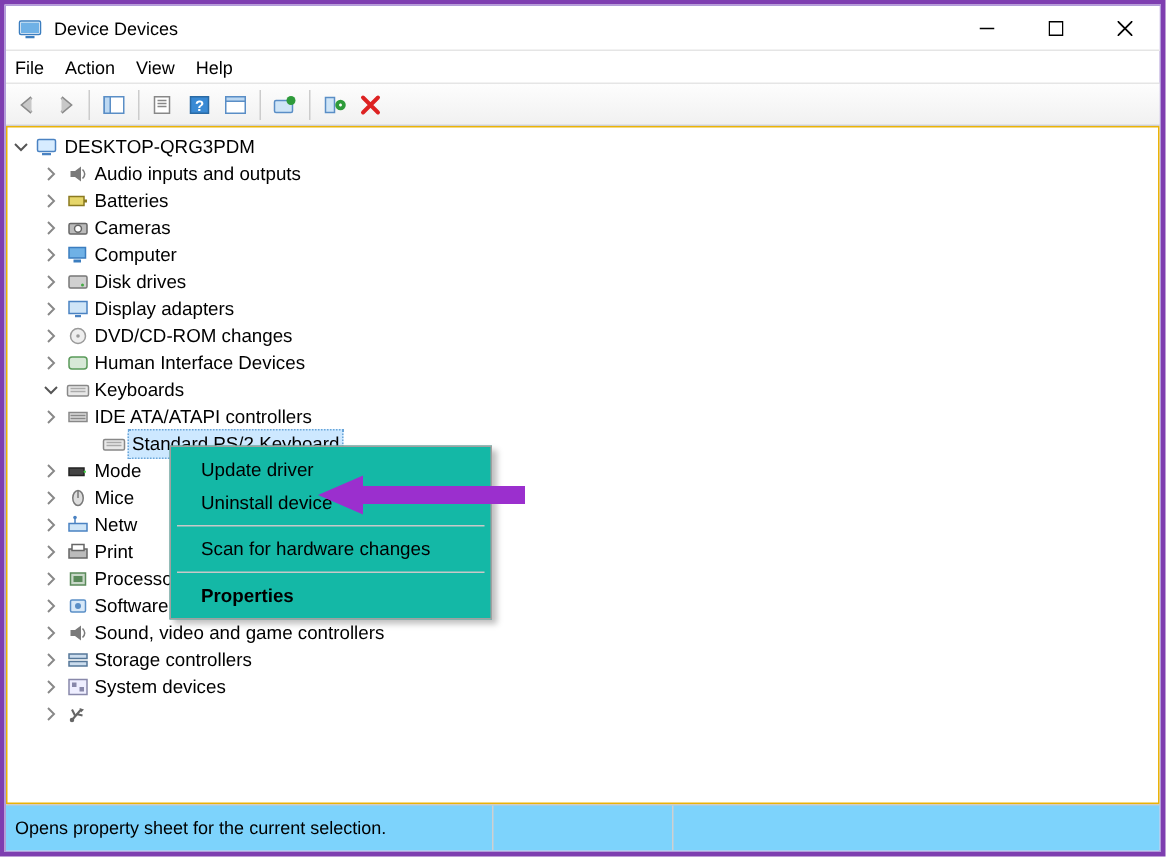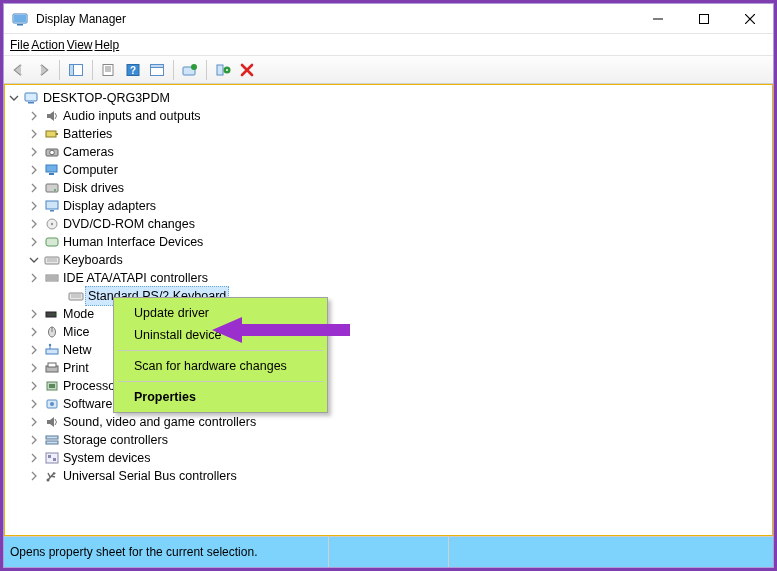--- a/index.html
+++ b/index.html
@@ -42,24 +42,23 @@
     font-family: "Segoe UI Symbol", sans-serif;
     font-size: 12px; color: #000;
     cursor: default;
   }
   
   .menubar {
     height: 22px;
     display: flex;
     align-items: center;
     padding: 0 6px;
-    gap: 2px;
+    gap: 14px;
     border-bottom: 1px solid #e5e5e5;
     font-size: 12px;
-    text-decoration: underline;
   }
   .menubar span { cursor: default; }
   
   .toolbar {
     height: 28px;
     display: flex;
     align-items: center;
     padding: 0 4px;
     gap: 2px;
     border-bottom: 1px solid #d0d0d0;
@@ -123,21 +122,21 @@
     padding-right: 8px;
     height: 100%;
     display: flex; align-items: center;
   }
   .statusbar .cell:last-child { border-right: none; flex:1; }
   
   .ctxmenu {
     position: absolute;
     left: 113px; top: 297px;
     width: 215px;
-    background: #bef264;
+    background: #14b8a6;
     border: 1px solid #a0a0a0;
     box-shadow: 3px 3px 4px rgba(0,0,0,0.25);
     padding: 4px 2px;
     font-size: 12.5px;
     z-index: 10;
   }
   .ctxitem {
     padding: 4px 14px 4px 18px;
     cursor: default;
   }
@@ -158,21 +157,21 @@
 <div class="window">
 
   <div class="titlebar">
     <span class="app-icon">
       <svg width="16" height="16" viewBox="0 0 16 16">
         <rect x="1" y="3" width="14" height="9" rx="1" fill="#fff" stroke="#3b7dbf"></rect>
         <rect x="2" y="4" width="12" height="7" fill="#6fb1e6"></rect>
         <rect x="5" y="13" width="6" height="1.5" fill="#3b7dbf"></rect>
       </svg>
     </span>
-    <span class="title">Display Manager</span>
+    <span class="title">Device Devices</span>
     <span class="spacer"></span>
     <div class="winbtn">
       <svg width="10" height="10">
           <line x1="0" y1="5" x2="10" y2="5" stroke="#000" stroke-width="1"></line>
         </svg>
     </div>
     <div class="winbtn">
       <svg width="10" height="10">
           <rect x="0.5" y="0.5" width="9" height="9" fill="none" stroke="#000" stroke-width="1"></rect>
         </svg>
@@ -559,21 +558,20 @@
           </span>
     <span class="ticon">
             <svg width="16" height="14" viewBox="0 0 16 14">
               <circle cx="4" cy="11" r="1.5" fill="#666"></circle>
               <line x1="4" y1="11" x2="10" y2="4" stroke="#666" stroke-width="1.4"></line>
               <line x1="7" y1="7" x2="11" y2="8" stroke="#666" stroke-width="1.4"></line>
               <line x1="6" y1="8" x2="4" y2="4" stroke="#666" stroke-width="1.4"></line>
               <polygon points="9,3 12,4 10,6" fill="#666"></polygon>
             </svg>
           </span>
-    <span class="label">Universal Serial Bus controllers</span>
   </div>
       </div>
   </div>
 
   <div class="statusbar">
     <div class="cell" style="flex:1">
       <span>Opens property sheet for the current selection.</span>
     </div>
     <div class="cell" style="width:120px"></div>
     <div class="cell" style="width:80px"></div>

